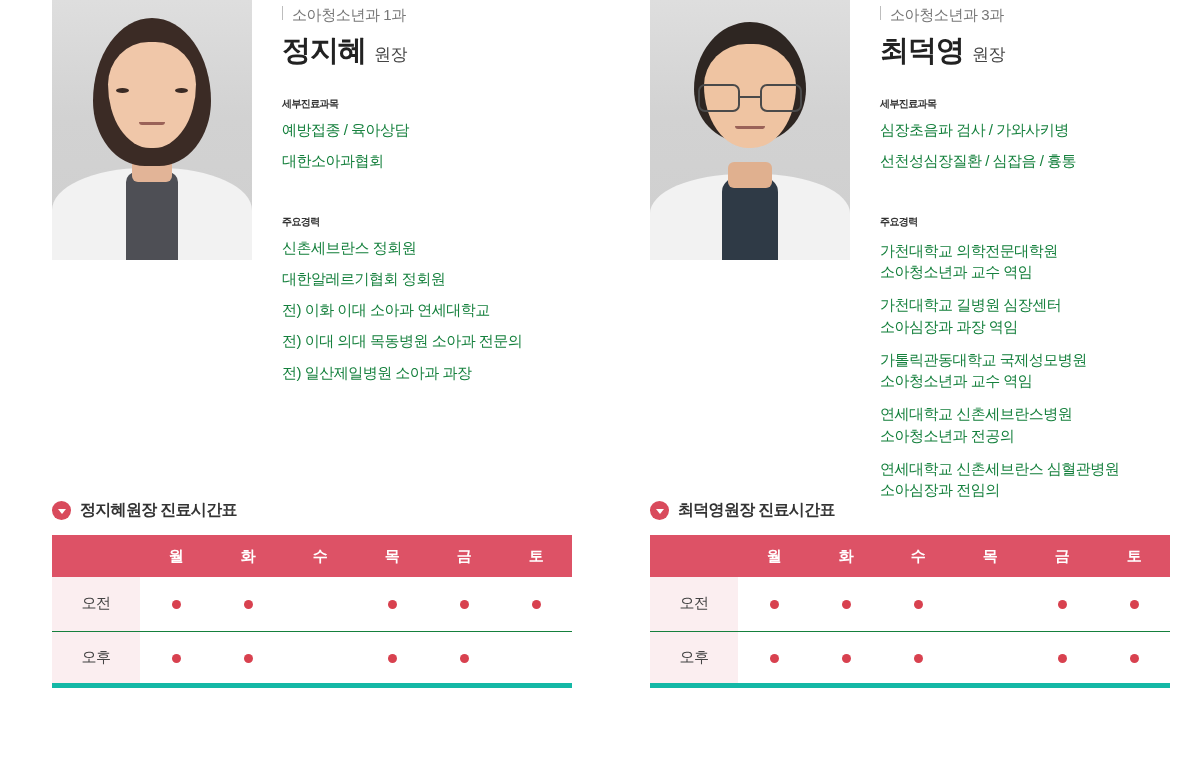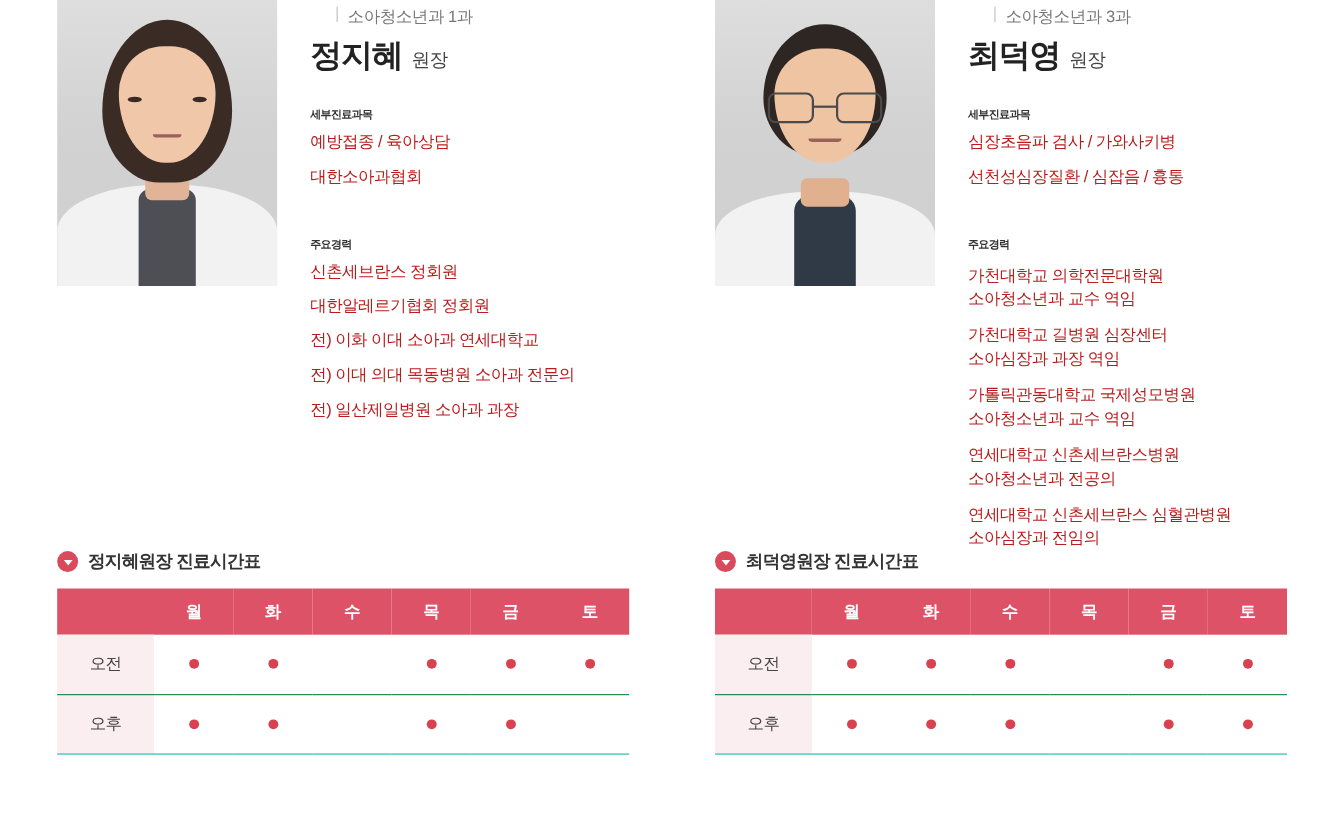--- a/index.html
+++ b/index.html
@@ -118,21 +118,20 @@
     padding-top: 2px;
     flex: 1 1 auto;
   }
   .dept-line {
     display: flex;
     align-items: flex-start;
     font-size: 15px;
     color: #777777;
     letter-spacing: -0.4px;
     margin-top: 4px;
-    margin-left: 24px;
   }
   .dept-line .bar {
     display: inline-block;
     width: 1px;
     height: 14px;
     background: #bdbdbd;
     margin-right: 9px;
   }
   .name-line {
     margin-top: 6px;
@@ -160,21 +159,21 @@
     letter-spacing: -0.6px;
   }
   .sec-title.career { margin-top: 41px; }
   .sec-list {
     margin: 0;
     padding: 0;
     list-style: none;
   }
   .sec-list li {
     font-size: 15px;
-    color: #b91c1c;
+    color: #15803d;
     letter-spacing: -0.5px;
     line-height: 1.62;
     margin-top: 9px;
     white-space: pre-line;
   }
   .sec-list.tight li { margin-top: 7px; }
   .sec-list.career-list li { line-height: 1.45; margin-top: 11px; }
 
   
   .schedules {
@@ -235,21 +234,21 @@
     height: 42px;
     border: none;
   }
   table.sched thead th.corner { background: #dd5266; }
   table.sched tbody td {
     height: 54px;
     border-bottom: 1px solid #15803d;
     color: #444444;
   }
   table.sched tbody tr:last-child td {
-    border-bottom: 1px solid #14b8a6;
+    border-bottom: 5px solid #14b8a6;
   }
   table.sched tbody td.rowlabel {
     background: #fbeef0;
     color: #444444;
     font-weight: normal;
   }
   .dot {
     display: inline-block;
     width: 9px; height: 9px;
     border-radius: 50%;

